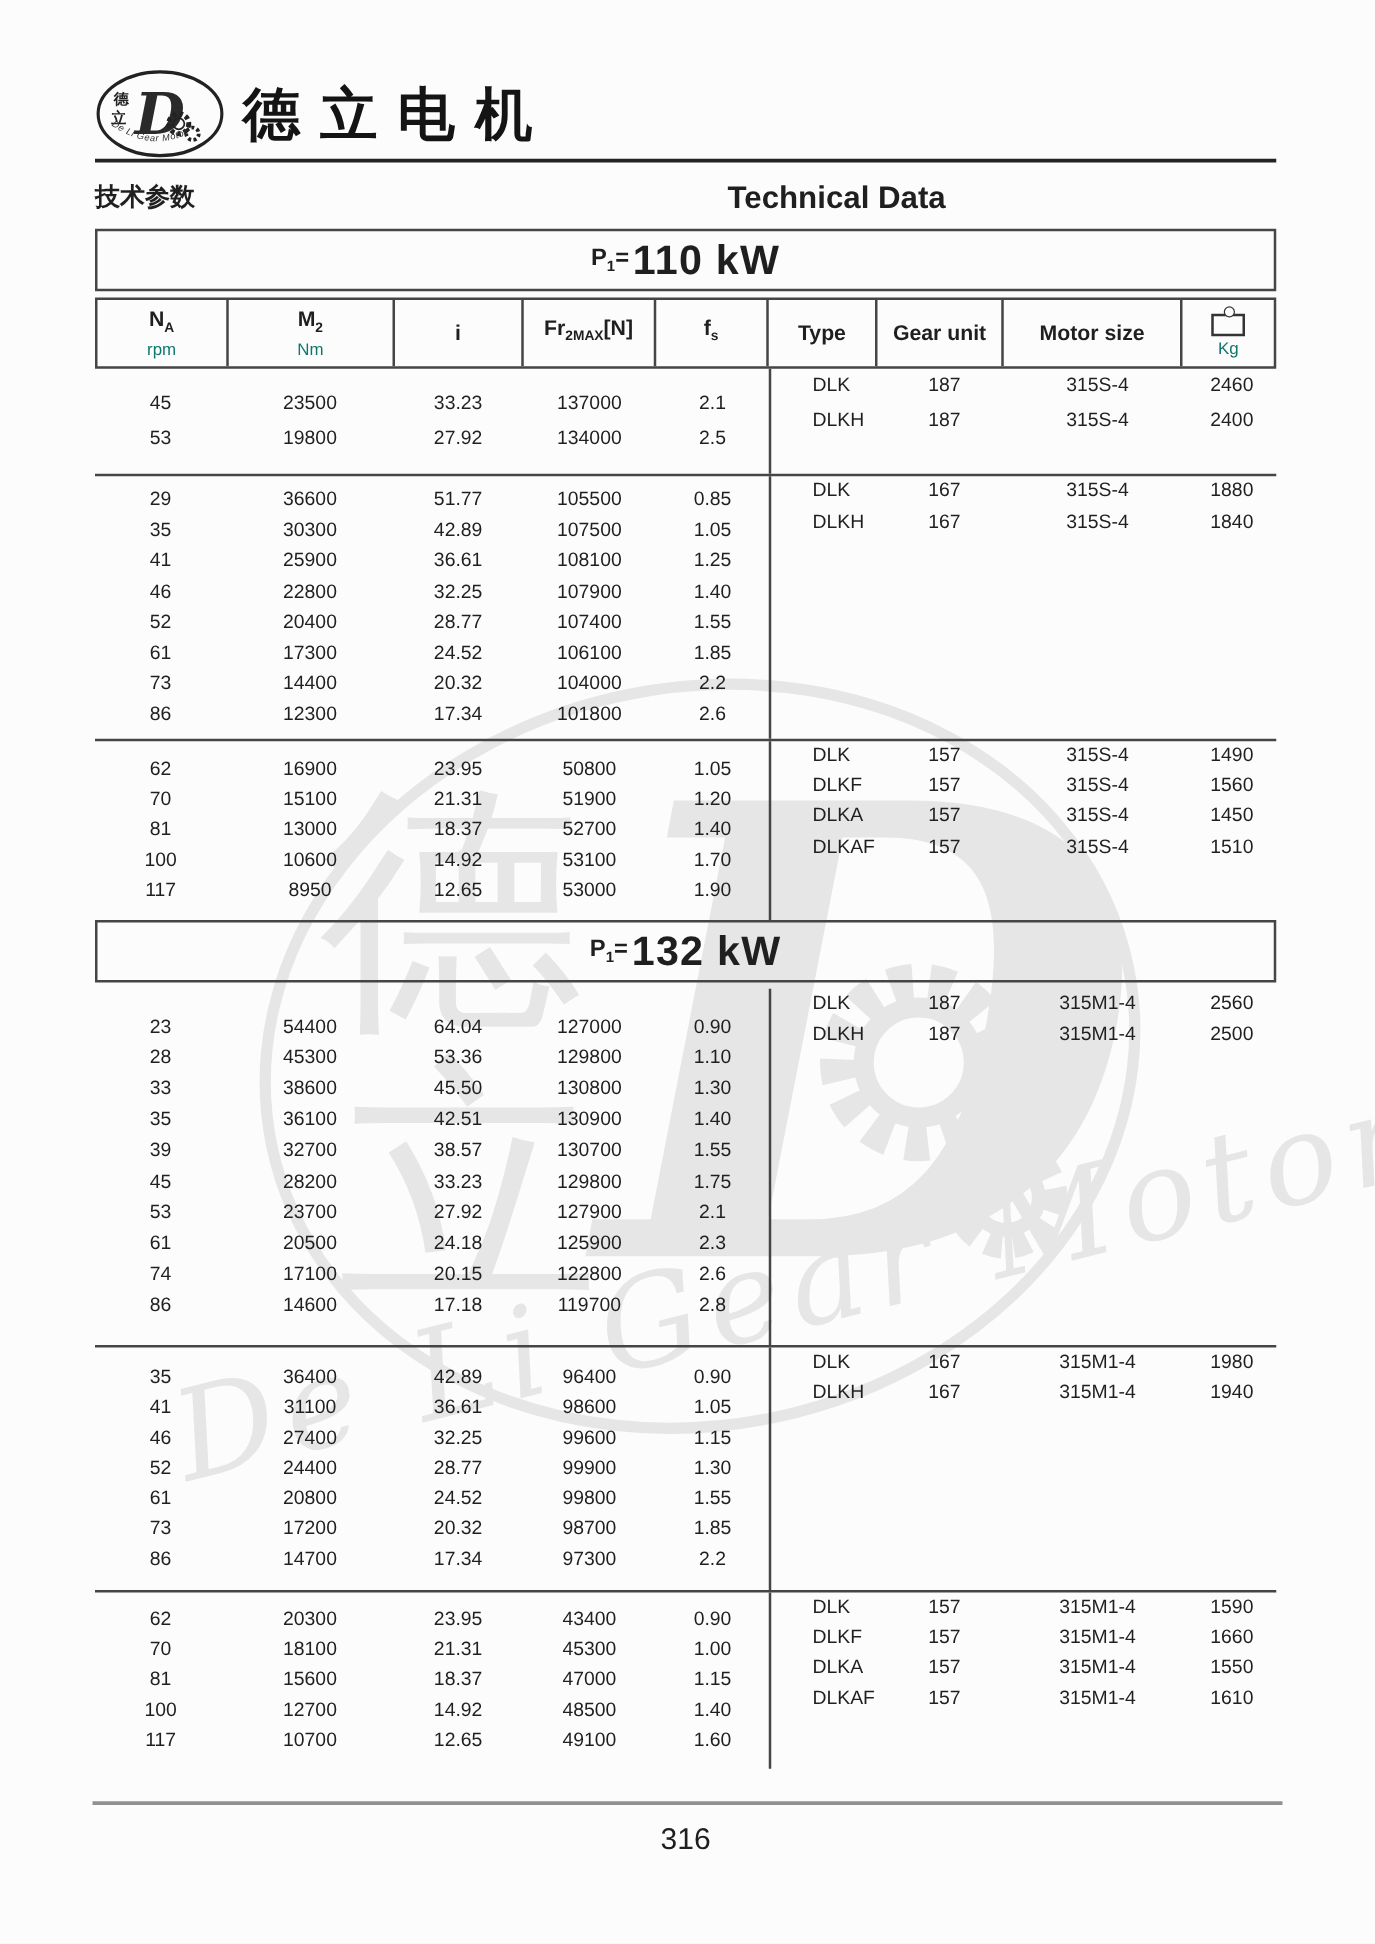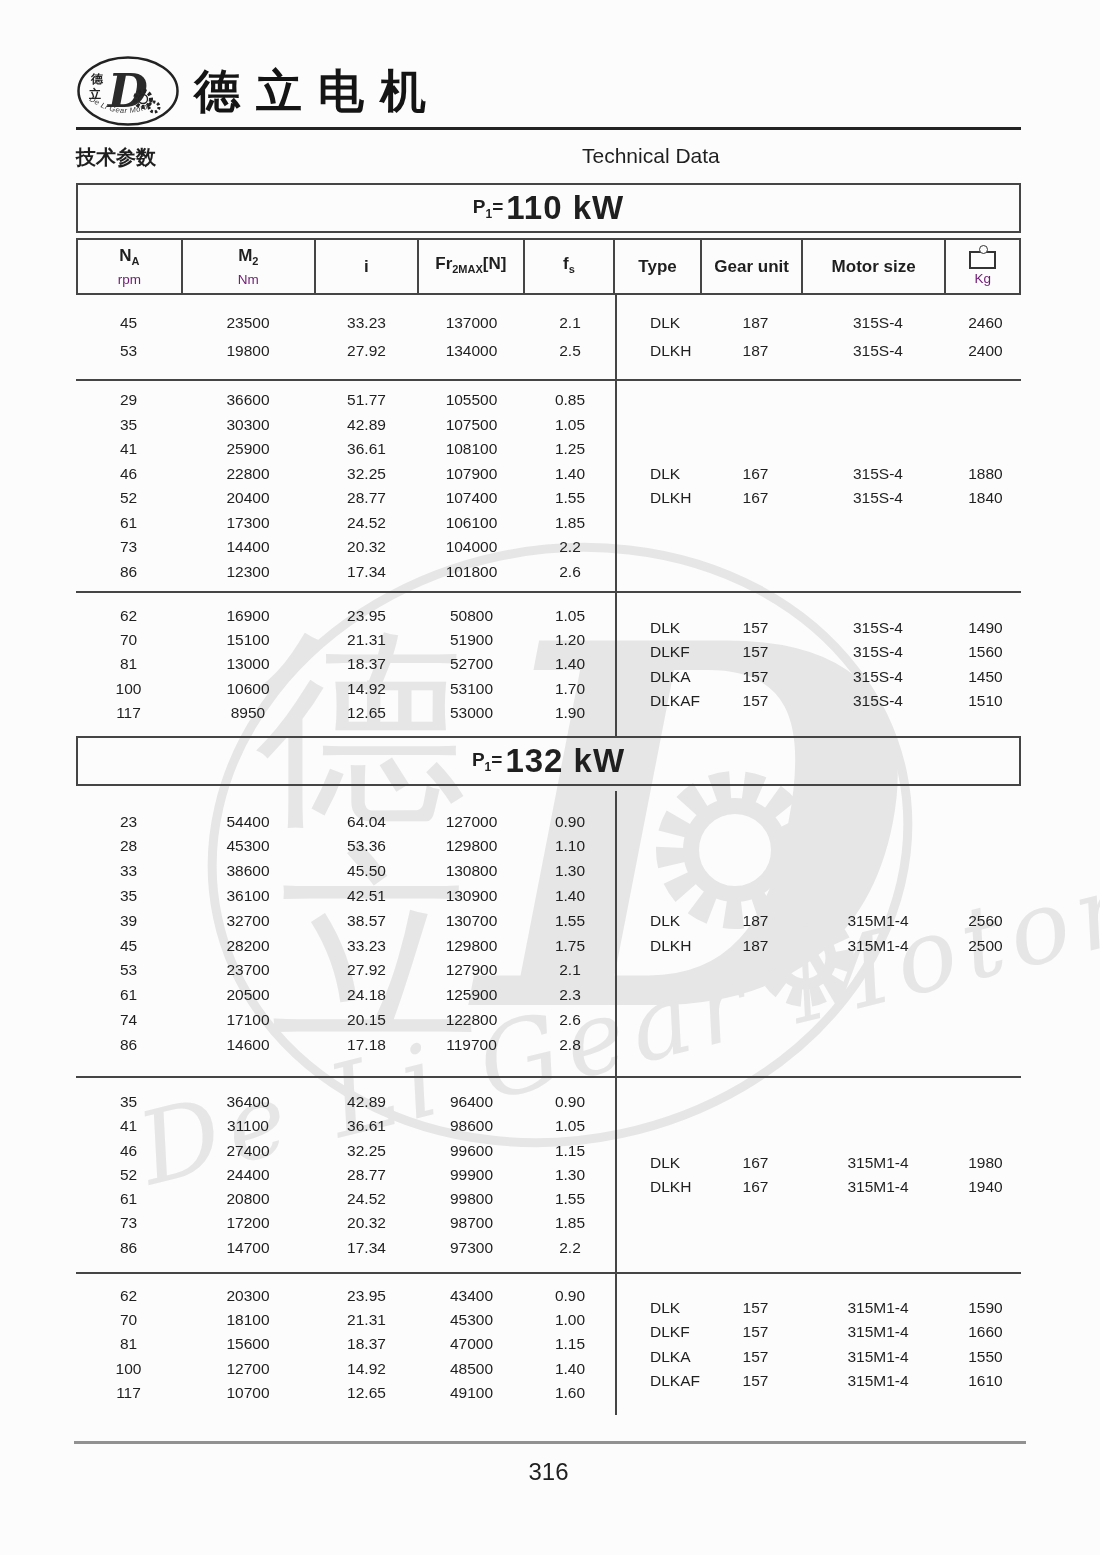--- a/index.html
+++ b/index.html
@@ -28,43 +28,43 @@
   .lg-cjk{font-family:"DejaVu Serif",serif;font-size:12px;fill:#222;font-weight:700}
   .lg-d{font-family:"DejaVu Serif",serif;font-size:46px;font-weight:700;font-style:italic;fill:#2a2a2a}
   .lg-arc{font-size:7.5px;font-style:italic;fill:#333;letter-spacing:.5px}
   .gear-teeth{fill:none;stroke:#222;stroke-width:4;stroke-dasharray:3 2.4}
   .gear-rim{fill:none;stroke:#222;stroke-width:1.4}
   .gear-teeth2{fill:none;stroke:#222;stroke-width:3;stroke-dasharray:2.4 2}
   .brand-title{font-family:"DejaVu Serif",serif;font-weight:700;font-size:46px;letter-spacing:16px;margin-left:14px;line-height:72px;color:#141414;white-space:nowrap}
   .top-rule{height:3px;background:var(--rule)}
   .section-row{position:relative;height:30px;margin-top:12px}
   .sec-cn{position:absolute;left:0;top:2px;font-size:20px;font-weight:700}
-  .sec-en{position:absolute;left:506px;top:2px;font-size:21px;font-weight:400}
+  .sec-en{position:absolute;left:506px;top:2px;font-size:25px;font-weight:700}
 
   main{margin-top:11px}
   .power-box{height:50px;border:2px solid var(--border);display:flex;align-items:center;justify-content:center;margin-bottom:5px}
   .p-small{font-size:19px;font-weight:700}
   .p-small sub{font-size:12px}
   .p-big{font-size:33px;font-weight:700;margin-left:3px;letter-spacing:1px}
 
   .cols-row{height:57px;border:2px solid var(--border);display:flex}
   .hcell{border-right:2px solid var(--border);display:flex;flex-direction:column;align-items:center;justify-content:center}
   .hcell:last-child{border-right:none}
   .h-main{font-size:17px;font-weight:700;line-height:19px;white-space:nowrap}
   .h-main sub{font-size:11px}
-  .h-unit{font-size:13.5px;line-height:15px;font-weight:400;color:#701a75}
+  .h-unit{font-size:13.5px;line-height:15px;font-weight:400;color:#0f766e}
   .weight-icon{width:27px;height:18px;border:2px solid #333;position:relative;margin:4px 0 2px 0;background:transparent}
   .weight-icon::before{content:"";position:absolute;left:50%;top:-8px;margin-left:-3.5px;width:7px;height:7px;border:1.5px solid #333;border-radius:50%;background:#fcfcfc}
   .w0{width:105px}.w1{width:134px}.w2{width:103px}.w3{width:107px}.w4{width:90px}
   .w5{width:88px}.w6{width:101px}.w7{width:144px}.w8{width:73px}
 
   .block{display:flex;width:945px}
   .block + .block{border-top:2px solid var(--border)}
   .block-left{width:539px;display:flex;flex-direction:column;justify-content:center}
-  .block-right{width:406px;border-left:2px solid var(--border);display:flex;flex-direction:column;justify-content:center}
+  .block-right{width:406px;border-left:2px solid var(--border);display:flex;flex-direction:column;justify-content:flex-start}
   .drow,.trow{display:flex;line-height:var(--lh,24px)}
   .dc{font-size:15.5px;text-align:center;flex-shrink:0}
   .tc{font-size:15.5px;text-align:center;flex-shrink:1}
   .cw0{width:105px}.cw1{width:134px}.cw2{width:103px}.cw3{width:107px}.cw4{width:90px}
   .tw0{width:88px;text-align:left;padding-left:33px}
   .tw1{width:101px}.tw2{width:144px}.tw3{width:71px}
   .s0b0{height:84px;--lh:28px}
   .s0b1{height:212px;--lh:24.5px}
   .s0b2{height:145px;--lh:24.2px}
   .s1b0{height:285px;--lh:24.8px}

